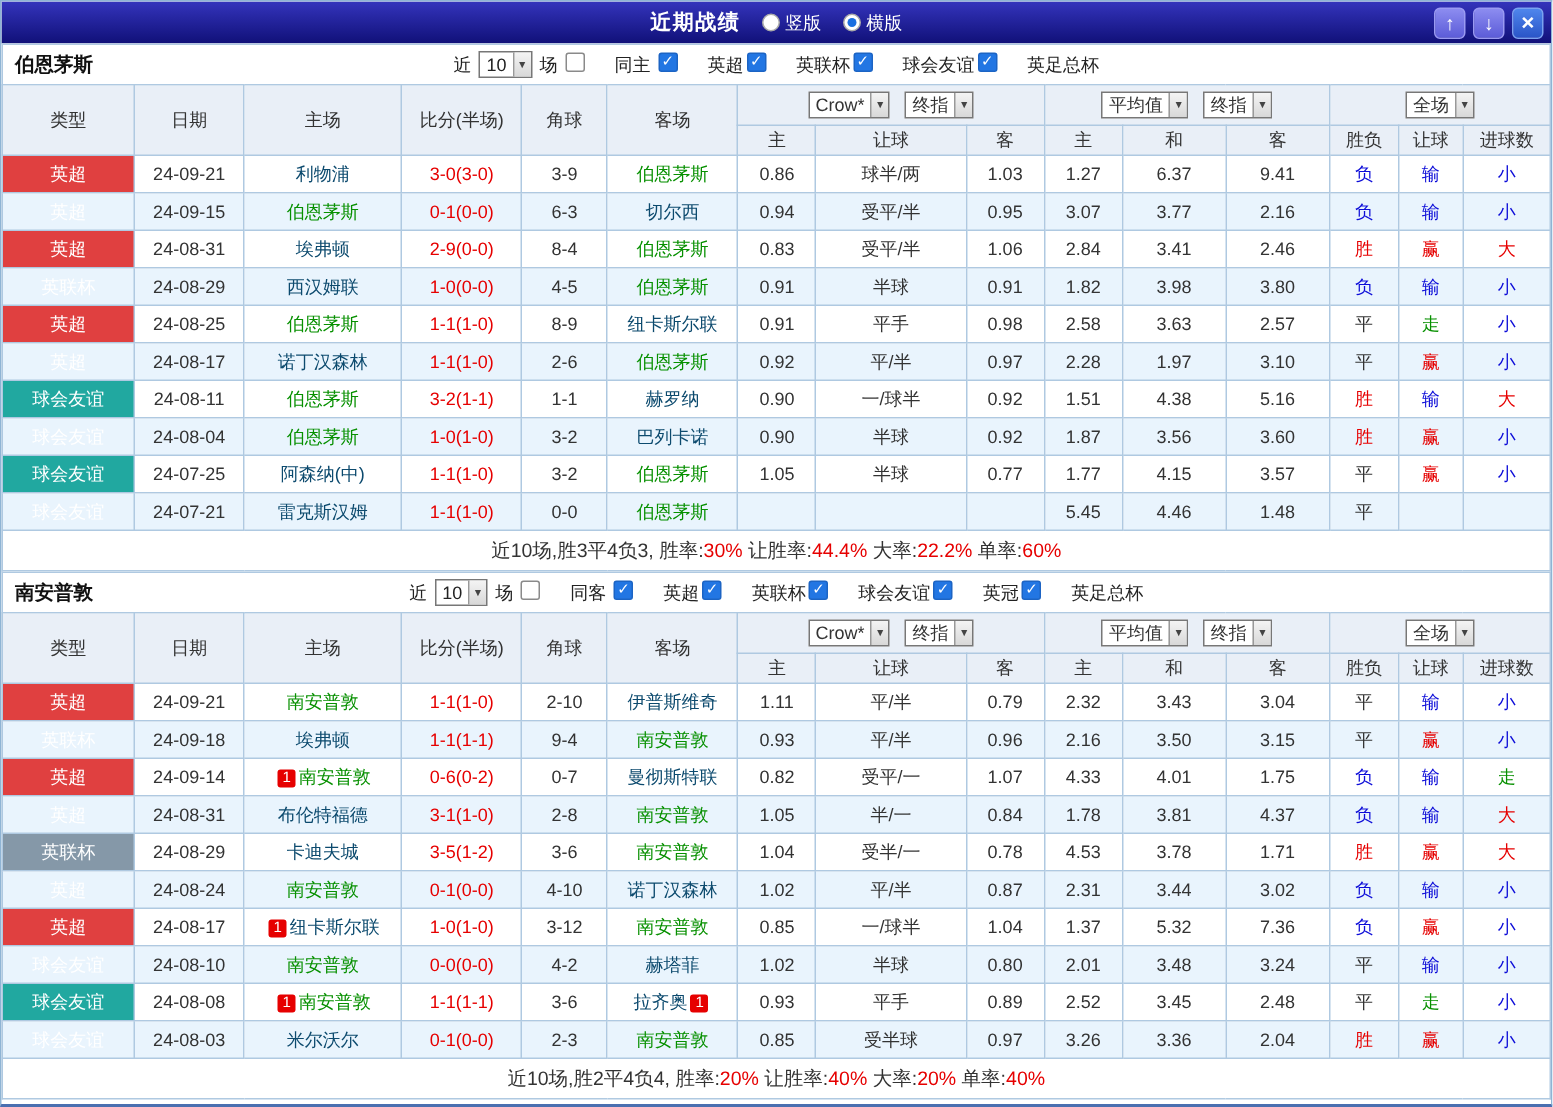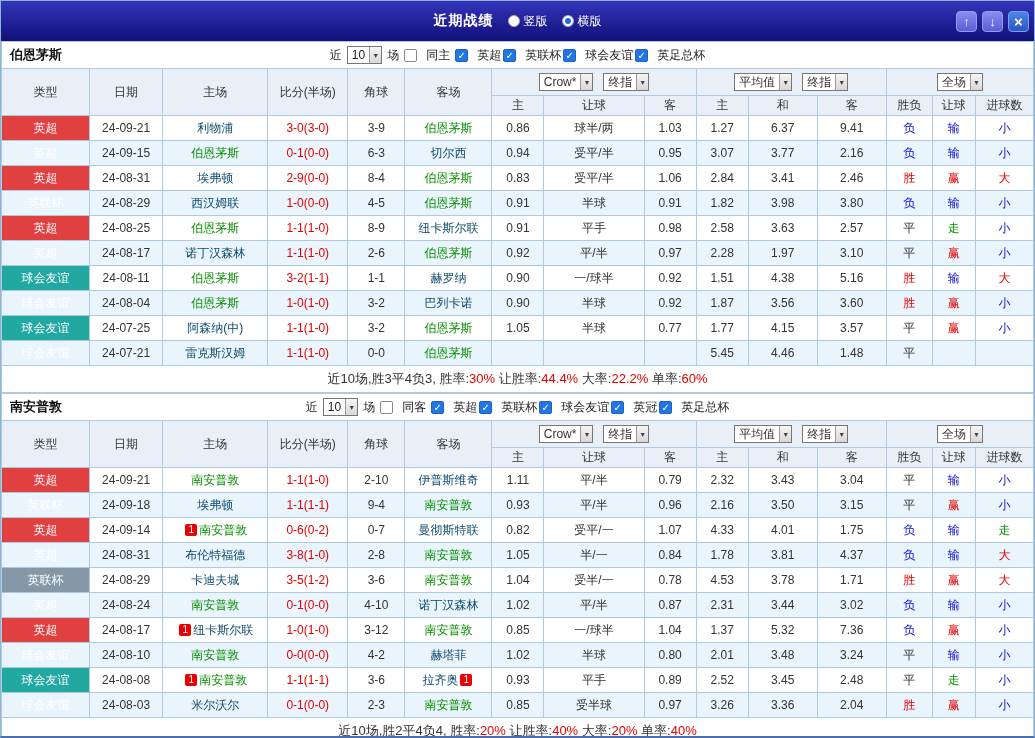--- a/index.html
+++ b/index.html
@@ -1,38 +1,38 @@
 <!DOCTYPE html>
 <html><head>
 <meta charset="utf-8">
 <style>
   * { box-sizing: border-box; }
   html,body { margin:0; padding:0; background:#fff; }
   body { font-family:"Liberation Sans","DejaVu Sans",sans-serif; }
   .app { width:1035px; height:738px; border:1px solid #8fb4d4; border-bottom:2px solid #4a6fb0; overflow:hidden; background:#fff; }
 
   
-  .titlebar { height:40px; background:linear-gradient(#3434bc,#101078); position:relative; display:flex; align-items:center; }
+  .titlebar { height:28px; background:linear-gradient(#3434bc,#101078); position:relative; display:flex; align-items:center; }
   .tb-center { position:absolute; left:0; right:0; display:flex; justify-content:center; align-items:center; gap:14px; color:#fff; font-size:12px; }
   .tb-title { font-weight:bold; font-size:14px; color:#ffffff; letter-spacing:1px; }
   .radio { display:inline-flex; align-items:center; gap:4px; cursor:pointer; }
   .radio-dot { width:12px; height:12px; border-radius:50%; background:#fff; border:1px solid #aaa; display:inline-block; position:relative; }
   .radio-dot.on::after { content:""; position:absolute; inset:2px; border-radius:50%; background:#1a6ee0; }
   .tb-buttons { position:absolute; right:5px; display:flex; gap:5px; }
   .tb-btn { width:21px; height:21px; border-radius:4px; border:1px solid #9a9af2; background:linear-gradient(#8c8cf0,#5c5cd8); color:#fff; font-size:13px; line-height:17px; text-align:center; padding:0; cursor:pointer; }
   .tb-btn.close { background:linear-gradient(#4f86ec,#2a55c8); border-color:#7aa2f0; font-weight:bold; font-size:15px; }
 
   
   .filter-row { height:27px; position:relative; display:flex; align-items:center; background:#fff; border:1px solid #afc9e1; border-bottom:none; font-size:12px; color:#222; }
   .team-label { position:absolute; left:8px; font-weight:bold; font-size:13px; color:#111; }
   .filters { margin:0 auto; display:flex; align-items:center; gap:5px; }
   .select { display:inline-flex; align-items:center; border:1px solid #777; background:#fff; font-size:12px; height:18px; padding-left:4px; cursor:pointer; }
   .select .sel-val { padding-right:4px; }
   .select .arrow { font-size:7px; color:#444; background:linear-gradient(#f4f4f4,#d8d8d8); border-left:1px solid #999; height:100%; display:inline-flex; align-items:center; padding:0 2px; }
-  .chk-label { display:inline-flex; align-items:center; gap:9px; cursor:pointer; }
+  .chk-label { display:inline-flex; align-items:flex-start; gap:20px; cursor:pointer; }
   .chk { width:13px; height:13px; border:1px solid #8a8a8a; border-radius:2px; background:#fff; display:inline-flex; align-items:center; justify-content:center; font-size:10px; color:#fff; }
   .chk.on { background:#2276e3; border-color:#1c64c4; }
 
   
   table.grid { width:100%; border-collapse:collapse; table-layout:fixed; font-size:12px; color:#333; }
   .grid th, .grid td { border:1px solid #afc9e1; text-align:center; padding:0 2px; white-space:nowrap; overflow:hidden; }
   .grid thead th { background:#e9eff7; font-weight:normal; color:#333; }
   .grid tr.th1 th { height:27px; }
   .grid tr.th2 th { height:20px; }
   .grid tbody td { height:25px; background:#fff; }
@@ -587,21 +587,21 @@
     <td class="hcp c-blue">输</td>
     <td class="ou c-green">走</td>
   </tr>
 
   <tr class="alt">
     <td class="cell-type t-red">英超</td>
     <td class="cell-date">24-08-31</td>
     <td class="cell-home">
       <span class="team-name home-name">布伦特福德</span>
     </td>
-    <td class="cell-score">3-8(1-0)</td>
+    <td class="cell-score">3-1(1-0)</td>
     <td class="cell-corner">2-8</td>
     <td class="cell-away">
       <span class="team-name away-name self">南安普敦</span>
     </td>
     <td>1.05</td>
     <td>半/一</td>
     <td>0.84</td>
     <td>1.78</td>
     <td>3.81</td>
     <td>4.37</td>

